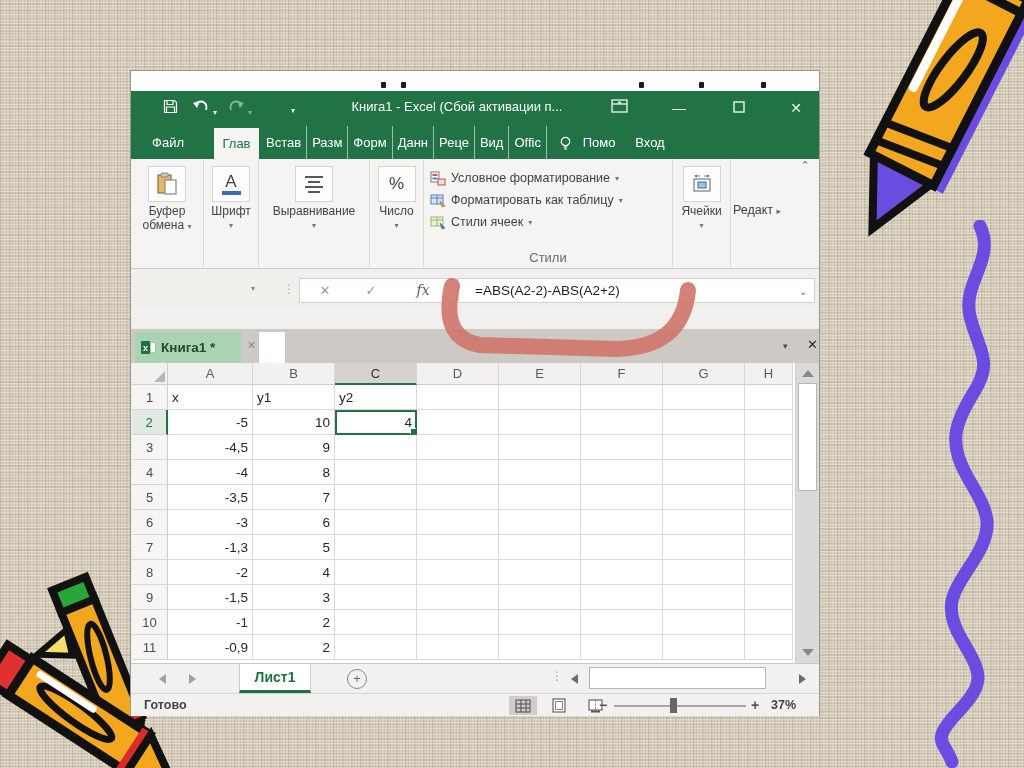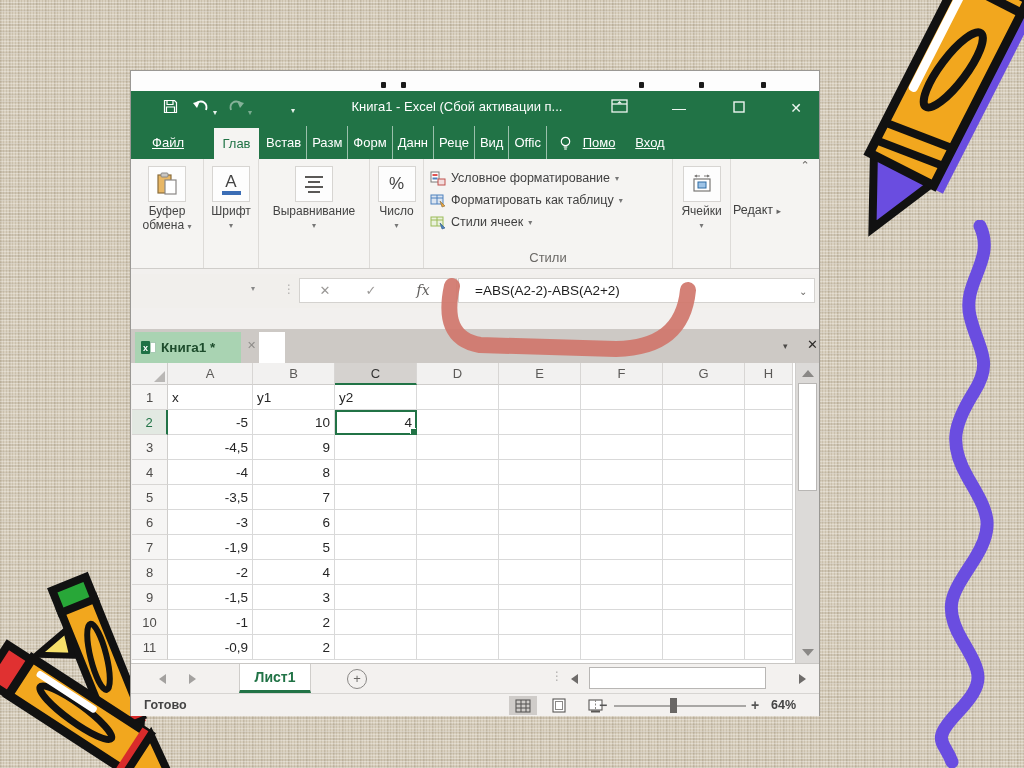--- a/index.html
+++ b/index.html
@@ -20,21 +20,21 @@
   #topstrip{position:absolute;left:0;top:0;width:688px;height:20px;background:#fdfdfd;border-bottom:1px solid #e2e0de;}
   .frag{position:absolute;top:11px;width:5px;height:6px;background:#1b1b1b;border-radius:1px;}
 
   #titlebar{position:absolute;left:0;top:20px;width:688px;height:35px;background:#217346;color:#fff;}
   .qatbtn{position:absolute;top:6px;color:#fff;font-size:15px;line-height:20px;}
   .caret{font-size:8px;color:#e8f2ec;}
   #title{position:absolute;left:196px;top:8px;width:260px;text-align:center;font-size:13px;color:#fff;white-space:nowrap;}
   .winctl{position:absolute;top:7px;width:26px;height:20px;text-align:center;color:#eef6f1;font-size:14px;line-height:20px;}
 
   #menubar{position:absolute;left:0;top:55px;width:688px;height:33px;background:#217346;color:#fff;font-size:13px;}
-  .mtab{position:absolute;top:0;height:33px;line-height:33px;text-align:center;white-space:nowrap;overflow:hidden;text-decoration:underline;}
+  .mtab{position:absolute;top:0;height:33px;line-height:33px;text-align:center;white-space:nowrap;overflow:hidden;}
   .rtab{display:inline-block;height:33px;line-height:33px;padding:0 5px;border-right:1px solid rgba(255,255,255,.55);color:#fff;}
   #tabHome{position:absolute;left:83px;top:2px;width:45px;height:31px;background:#f5f4f2;color:#217346;text-align:center;line-height:31px;}
   #tabsRow{position:absolute;left:130px;top:0;height:33px;}
   #shareBtn{position:absolute;left:540px;top:0;width:148px;height:33px;background:#1c5c38;color:#fff;line-height:33px;}
 
   #ribbon{position:absolute;left:0;top:88px;width:688px;height:110px;background:#f5f4f2;border-bottom:1px solid #cfcdca;box-sizing:border-box;}
   .rgroup{position:absolute;top:0;height:109px;border-right:1px solid #dddbd8;box-sizing:border-box;text-align:center;color:#444;font-size:12px;}
   .bigbtn{margin:7px auto 2px auto;width:38px;height:36px;background:#fdfdfd;border:1px solid #d7d5d2;box-sizing:border-box;
           display:flex;align-items:center;justify-content:center;}
   .glabel{line-height:14px;}
@@ -422,21 +422,21 @@
             <div class="gcell num" style="width: 82px;">6</div>
             <div class="gcell num" style="width: 82px;"></div>
             <div class="gcell num" style="width: 82px;"></div>
             <div class="gcell num" style="width: 82px;"></div>
             <div class="gcell num" style="width: 82px;"></div>
             <div class="gcell num" style="width: 82px;"></div>
             <div class="gcell num" style="width: 48px;"></div>
           </div>
           <div class="grow" style="top: 172px;">
             <div class="rhdr">7</div>
-            <div class="gcell num" style="width: 85px;">-1,9</div>
+            <div class="gcell num" style="width: 85px;">-1,3</div>
             <div class="gcell num" style="width: 82px;">5</div>
             <div class="gcell num" style="width: 82px;"></div>
             <div class="gcell num" style="width: 82px;"></div>
             <div class="gcell num" style="width: 82px;"></div>
             <div class="gcell num" style="width: 82px;"></div>
             <div class="gcell num" style="width: 82px;"></div>
             <div class="gcell num" style="width: 48px;"></div>
           </div>
           <div class="grow" style="top: 197px;">
             <div class="rhdr">8</div>
@@ -526,20 +526,20 @@
         <svg width="15" height="14" viewBox="0 0 15 14">
             <rect x="1" y="1" width="13" height="10" fill="#fff" stroke="#5a5856" stroke-width="1.1"></rect>
             <line x1="7.5" y1="1" x2="7.5" y2="11" stroke="#8a8886" stroke-width="1" stroke-dasharray="2 1.5"></line>
             <rect x="3" y="11.5" width="9" height="2" fill="#5a5856"></rect>
           </svg>
       </span>
       <span id="zoomOut">−</span>
       <span id="zoomTrack"></span>
       <span id="zoomKnob"></span>
       <span id="zoomIn">+</span>
-      <span id="zoomPct">64%</span>
+      <span id="zoomPct">37%</span>
     </div>
   </div>
 
   <svg id="redMark" width="1024" height="768" viewBox="0 0 1024 768">
     <path d="M 452 286 C 445 318 451 340 480 345 L 616 349 C 658 348 684 331 688 290" fill="none" stroke="#d0766b" stroke-width="16" stroke-linecap="round" stroke-linejoin="round" opacity="0.92"></path>
   </svg>
 </div>
 
 </body></html>

